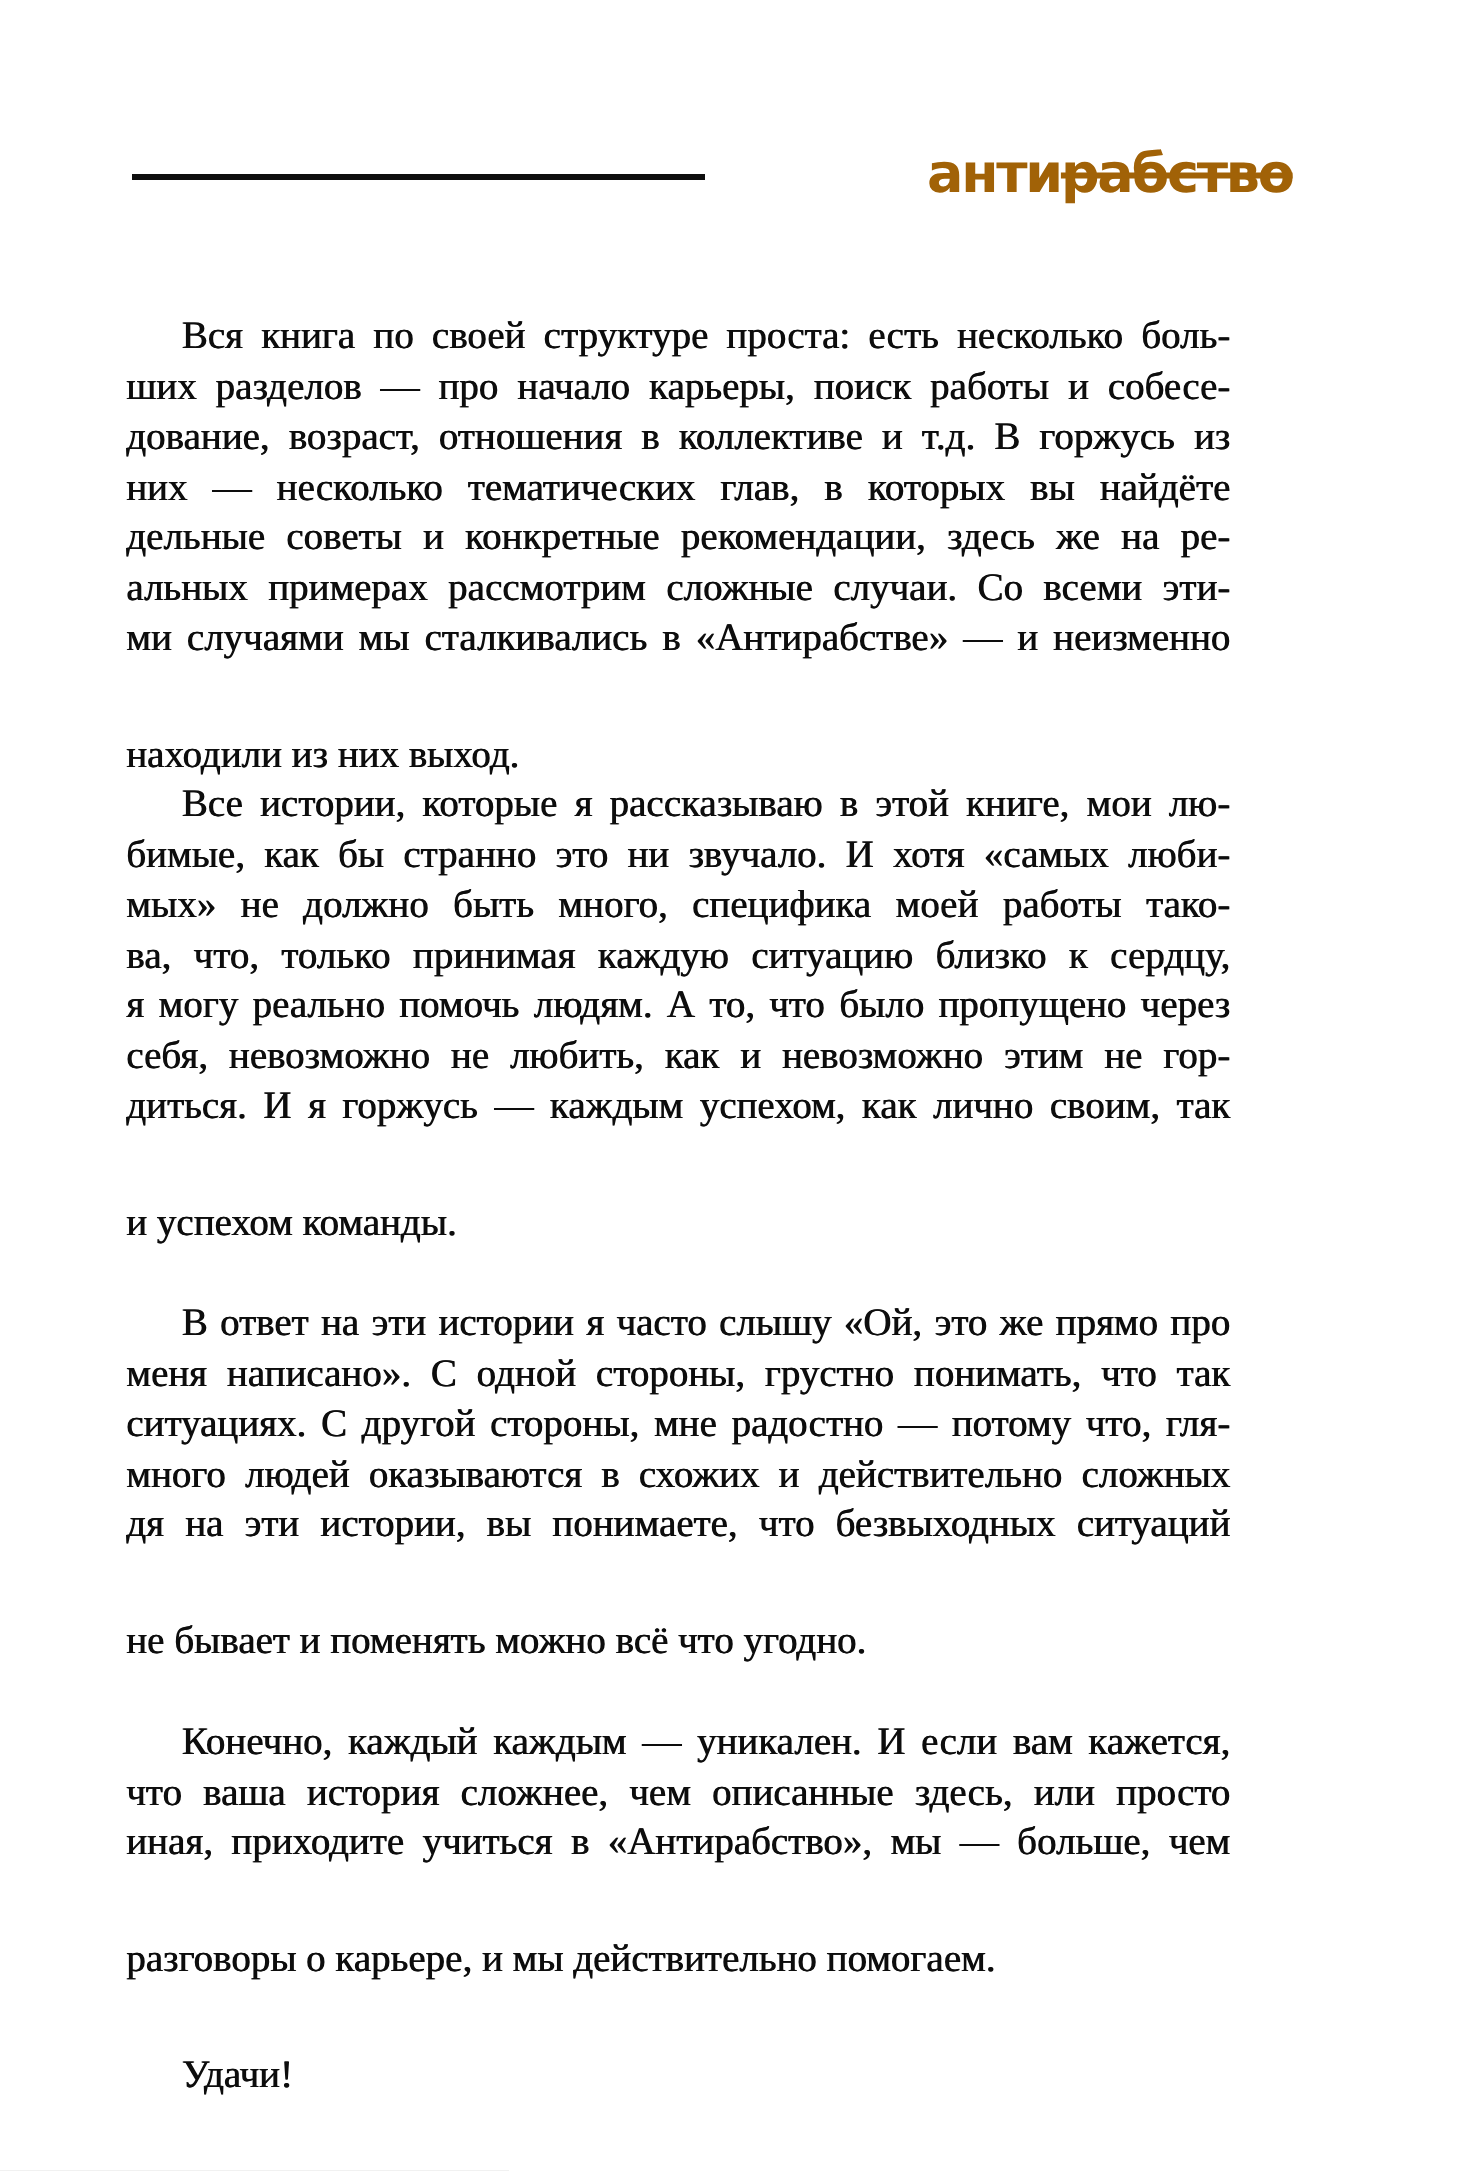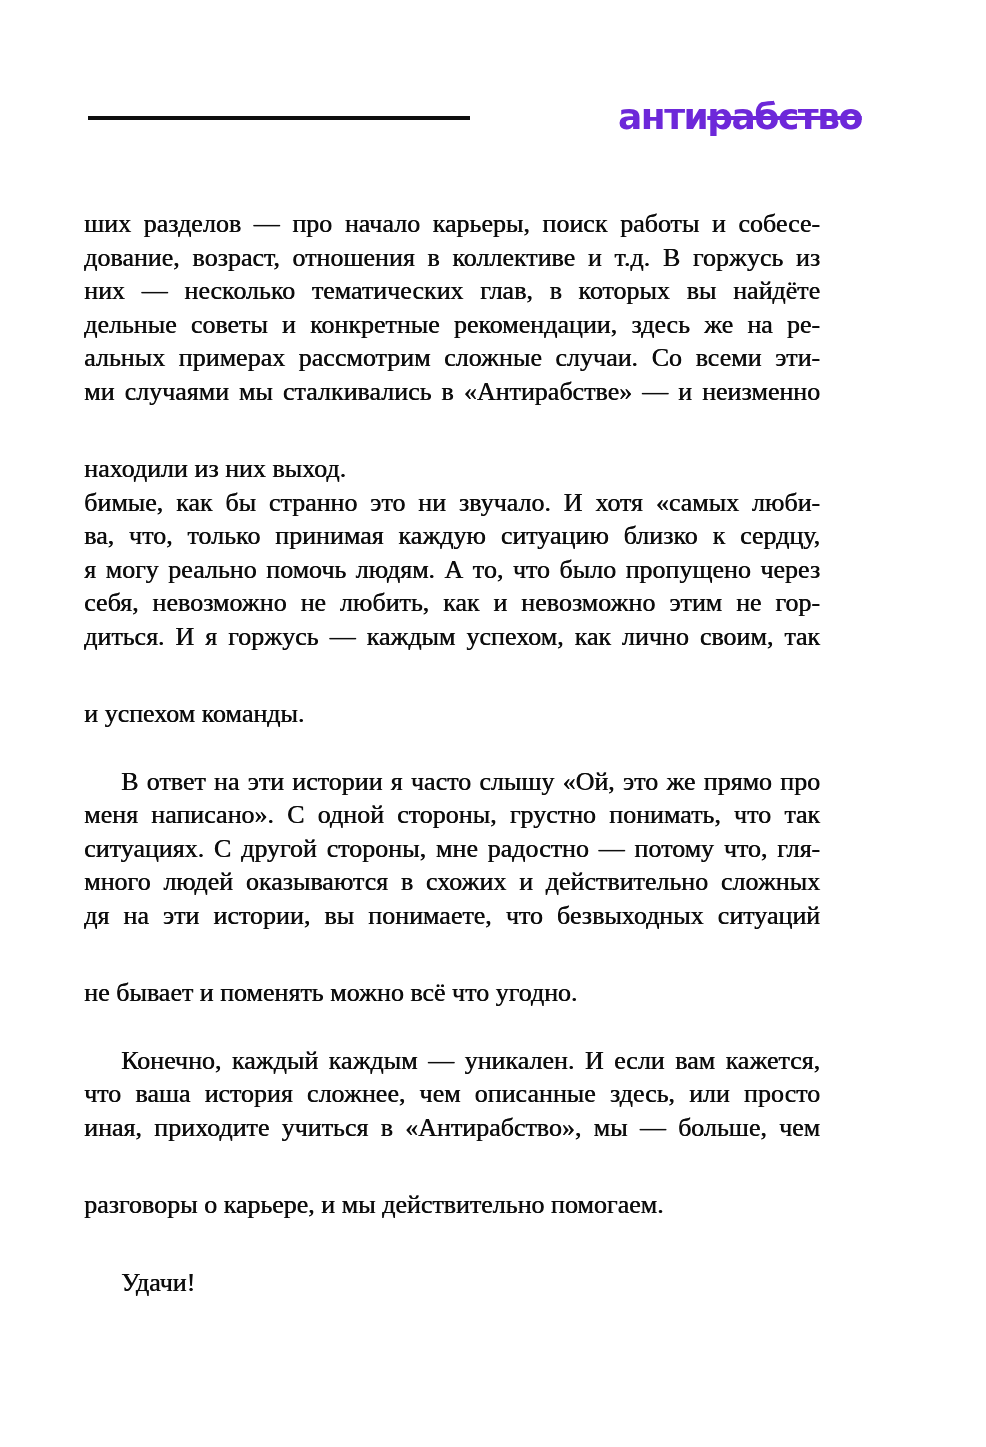--- a/index.html
+++ b/index.html
@@ -28,21 +28,21 @@
   .logo {
     position: absolute;
     top: 99px;
     left: 618px;
     width: 236px;
     font-family: "DejaVu Sans", "Liberation Sans", sans-serif;
     font-size: 36px;
     line-height: 36px;
     font-weight: 600;
     letter-spacing: -1.5px;
-    color: #6d28d9;
+    color: #a16207;
     white-space: nowrap;
     text-align: right;
   }
   .logo .struck {
     text-decoration: line-through;
     text-decoration-thickness: 4px;
   }
   
   .bodytext {
     position: absolute;
@@ -75,31 +75,34 @@
 
 <div class="page">
 
   <div class="header-rule"></div>
 
   <div class="logo"><span>анти</span><span class="struck">рабство</span></div>
 
   <div class="bodytext">
 
     <div class="para">
+      <div class="ln first">Вся книга по своей структуре проста: есть несколько боль-</div>
       <div class="ln">ших разделов — про начало карьеры, поиск работы и собесе-</div>
       <div class="ln">дование, возраст, отношения в коллективе и т.д. В горжусь из</div>
       <div class="ln">них — несколько тематических глав, в которых вы найдёте</div>
       <div class="ln">дельные советы и конкретные рекомендации, здесь же на ре-</div>
       <div class="ln">альных примерах рассмотрим сложные случаи. Со всеми эти-</div>
       <div class="ln">ми случаями мы сталкивались в «Антирабстве» — и неизменно</div>
       <div class="ln end">находили из них выход.</div>
     </div>
 
     <div class="para">
+      <div class="ln first">Все истории, которые я рассказываю в этой книге, мои лю-</div>
       <div class="ln">бимые, как бы странно это ни звучало. И хотя «самых люби-</div>
+      <div class="ln">мых» не должно быть много, специфика моей работы тако-</div>
       <div class="ln">ва, что, только принимая каждую ситуацию близко к сердцу,</div>
       <div class="ln">я могу реально помочь людям. А то, что было пропущено через</div>
       <div class="ln">себя, невозможно не любить, как и невозможно этим не гор-</div>
       <div class="ln">диться. И я горжусь — каждым успехом, как лично своим, так</div>
       <div class="ln end">и успехом команды.</div>
     </div>
 
     <div class="para gap">
       <div class="ln first">В ответ на эти истории я часто слышу «Ой, это же прямо про</div>
       <div class="ln">меня написано». С одной стороны, грустно понимать, что так</div>

